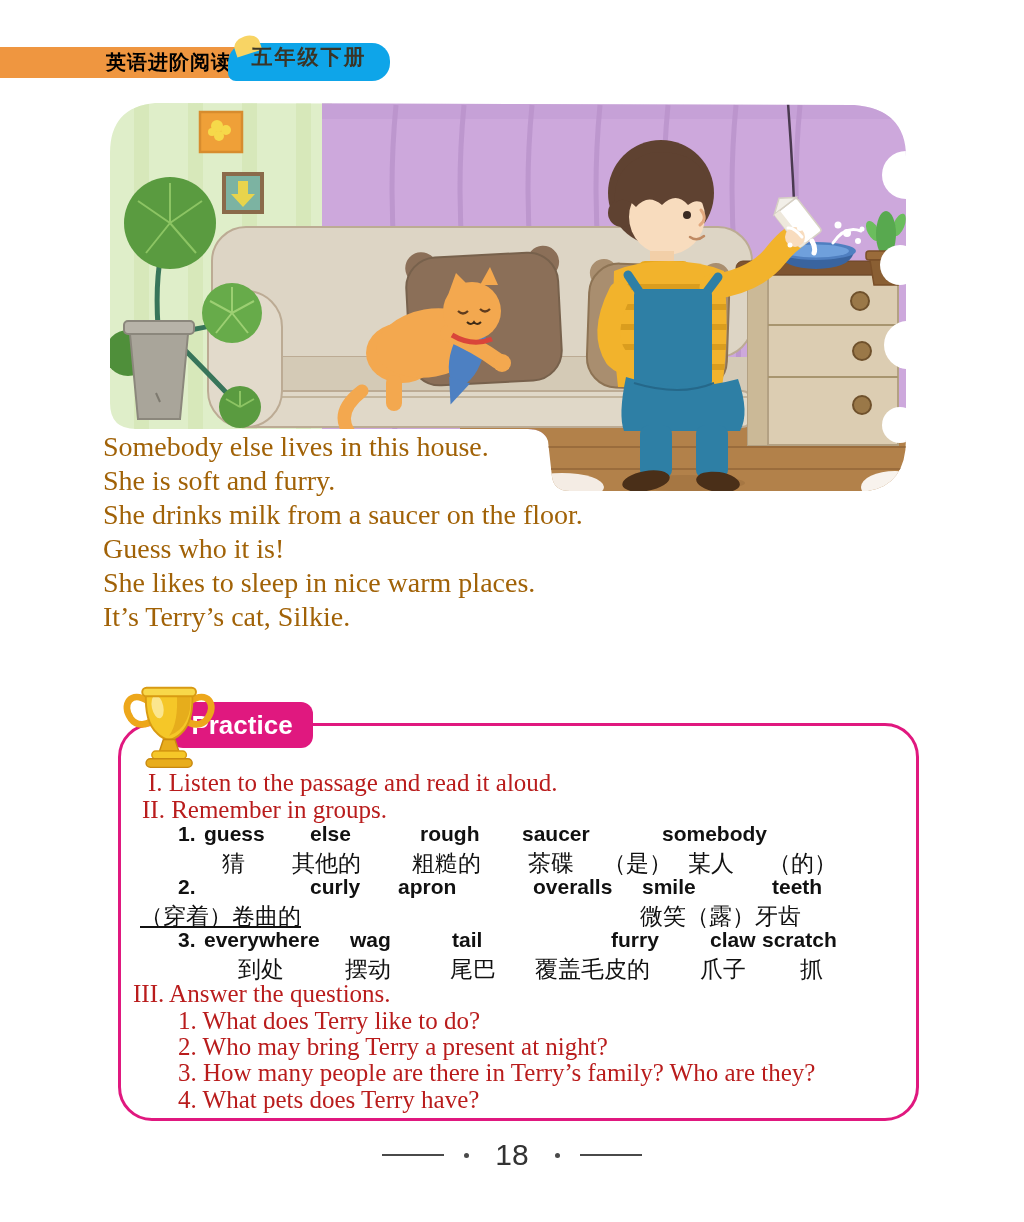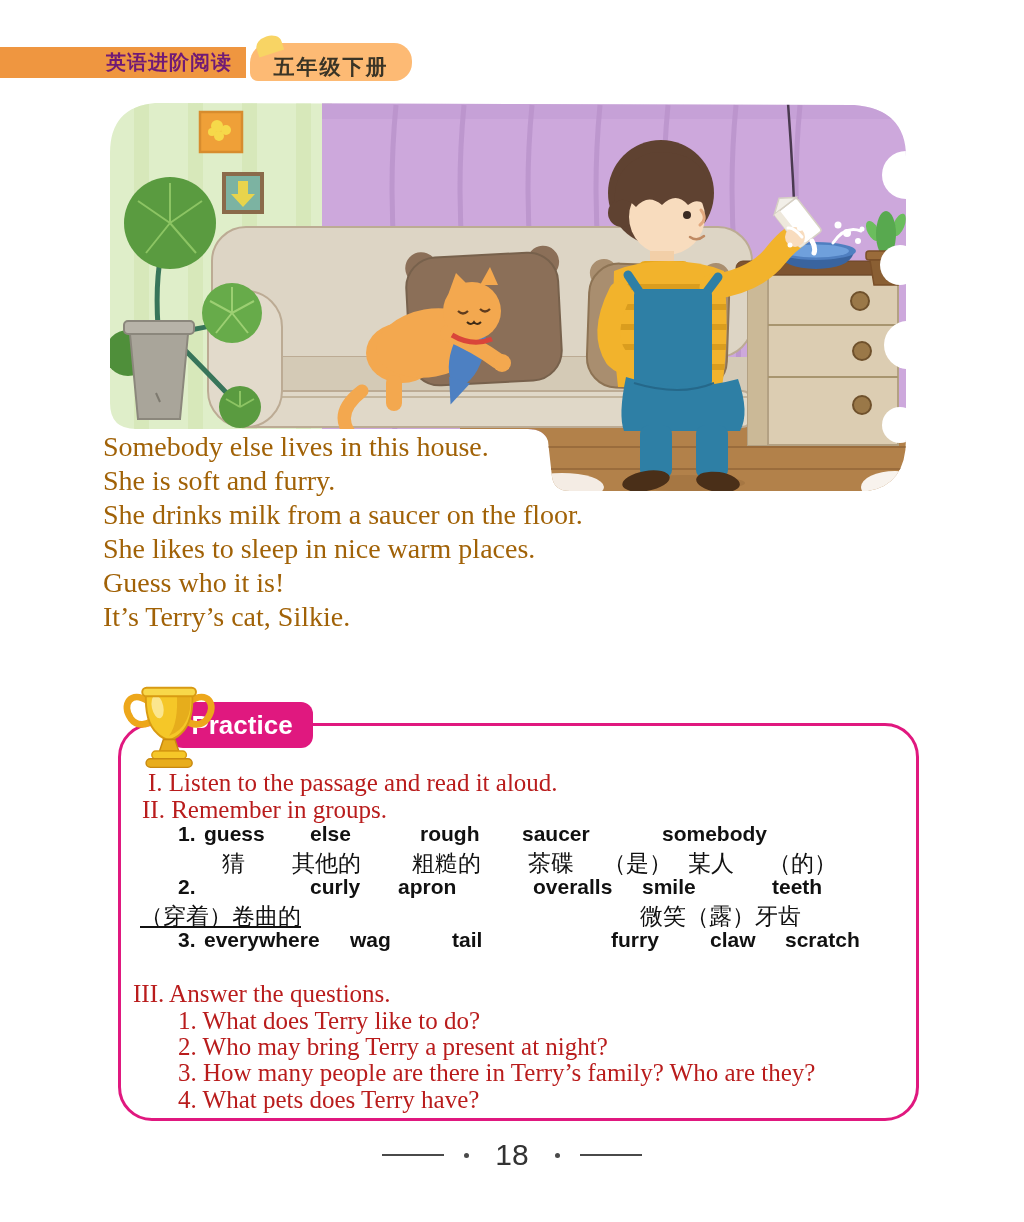--- a/index.html
+++ b/index.html
@@ -2,23 +2,23 @@
 <html><head>
 <meta charset="utf-8">
 <style>
   html,body{margin:0;padding:0;background:#ffffff;}
   .page{position:relative;width:1024px;height:1222px;background:#fff;overflow:hidden;
         font-family:"Liberation Serif",serif;}
 
   
   .brand-bar{position:absolute;left:0;top:47px;width:246px;height:31px;background:#ef9640;
              display:flex;align-items:center;justify-content:flex-end;padding-right:14px;box-sizing:border-box;}
-  .brand-bar span{font-family:"Liberation Sans",sans-serif;font-weight:bold;font-size:20px;color:#701a75;letter-spacing:1px;}
-  .volume-tab{position:absolute;left:228px;top:43px;width:162px;height:38px;background:#fdba74;
-              border-radius:20px 18px 18px 8px;display:flex;align-items:flex-end;justify-content:center;margin-left:22px;}
+  .brand-bar span{font-family:"Liberation Sans",sans-serif;font-weight:bold;font-size:20px;color:#000000;letter-spacing:1px;}
+  .volume-tab{position:absolute;left:228px;top:43px;width:162px;height:38px;background:#0ea5e9;
+              border-radius:20px 18px 18px 8px;display:flex;align-items:flex-start;justify-content:center;}
   .volume-tab::before{content:"";position:absolute;left:6px;top:-7px;width:26px;height:18px;background:#f8d464;
               border-radius:60% 60% 0 0;transform:rotate(-18deg);}
   .volume-tab span{position:relative;font-family:"Liberation Sans",sans-serif;font-weight:bold;font-size:21px;color:#3a3426;letter-spacing:2px;}
 
   
   .scene{position:absolute;left:100px;top:95px;width:835px;height:400px;}
 
   
   .passage{position:absolute;left:103px;top:430px;width:880px;z-index:3;}
   .passage p{margin:0;font-size:28px;line-height:34px;color:#a16207;}
@@ -245,22 +245,22 @@
         <ellipse cx="462" cy="392" rx="42" ry="14" fill="#fff" opacity="0.85"></ellipse>
         <ellipse cx="795" cy="392" rx="34" ry="16" fill="#fff" opacity="0.9"></ellipse>
       </g>
     </g>
   </svg>
 
   <div class="passage">
     <p>Somebody else lives in this house.</p>
     <p>She is soft and furry.</p>
     <p>She drinks milk from a saucer on the floor.</p>
+    <p>Guess who it is!</p>
     <p>She likes to sleep in nice warm places.</p>
-    <p>Guess who it is!</p>
     <p>It’s Terry’s cat, Silkie.</p>
   </div>
 
   <div class="practice-box">
     <div class="practice-badge">
       <svg class="trophy" viewBox="0 0 110 100">
         <path d="M30,22 C12,10 2,26 12,40 C18,48 28,48 34,42" fill="none" stroke="#eda71b" stroke-width="7" stroke-linecap="round"></path>
         <path d="M74,22 C92,10 102,26 92,40 C86,48 76,48 70,42" fill="none" stroke="#eda71b" stroke-width="7" stroke-linecap="round"></path>
         <path d="M28,12 L76,12 Q78,44 64,56 Q58,62 52,62 Q46,62 40,56 Q26,44 28,12 Z" fill="#f5c728" stroke="#d89a12" stroke-width="2"></path>
         <path d="M60,14 Q62,44 52,58 Q64,54 70,42 Q76,30 74,14 Z" fill="#e3a81a" opacity="0.85"></path>
@@ -308,21 +308,29 @@
     <span style="left:492px;">微笑（露）牙齿</span>
   </div>
 
   <div class="vrow" style="top:928px;">
     <span class="vnum" style="left:30px;">3.</span>
     <span class="vword" style="left:56px;">everywhere</span>
     <span class="vword" style="left:202px;">wag</span>
     <span class="vword" style="left:304px;">tail</span>
     <span class="vword" style="left:423px;margin-left:40px;">furry</span>
     <span class="vword" style="left:562px;">claw</span>
-    <span class="vword" style="left:637px;">scratch</span>
+    <span class="vword" style="left:614px;">scratch</span>
+  </div>
+  <div class="vrow vcnrow" style="top:954px;">
+    <span style="left:90px;">到处</span>
+    <span style="left:197px;">摆动</span>
+    <span style="left:302px;">尾巴</span>
+    <span style="left:387px;">覆盖毛皮的</span>
+    <span style="left:552px;">爪子</span>
+    <span style="left:652px;">抓</span>
   </div>
 
   <div class="pline" style="left:133px;top:981px;">III. Answer the questions.</div>
   <div class="pline" style="left:178px;top:1008px;">1. What does Terry like to do?</div>
   <div class="pline" style="left:178px;top:1034px;">2. Who may bring Terry a present at night?</div>
   <div class="pline" style="left:178px;top:1060px;">3. How many people are there in Terry’s family? Who are they?</div>
   <div class="pline" style="left:178px;top:1087px;">4. What pets does Terry have?</div>
 
   <div class="footer">
     <span class="frule"></span>

